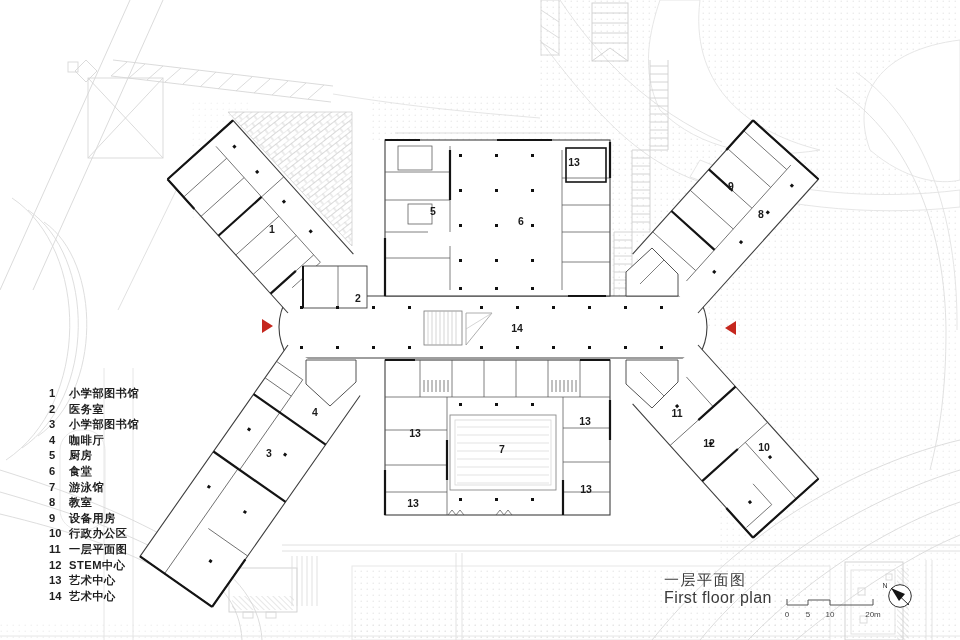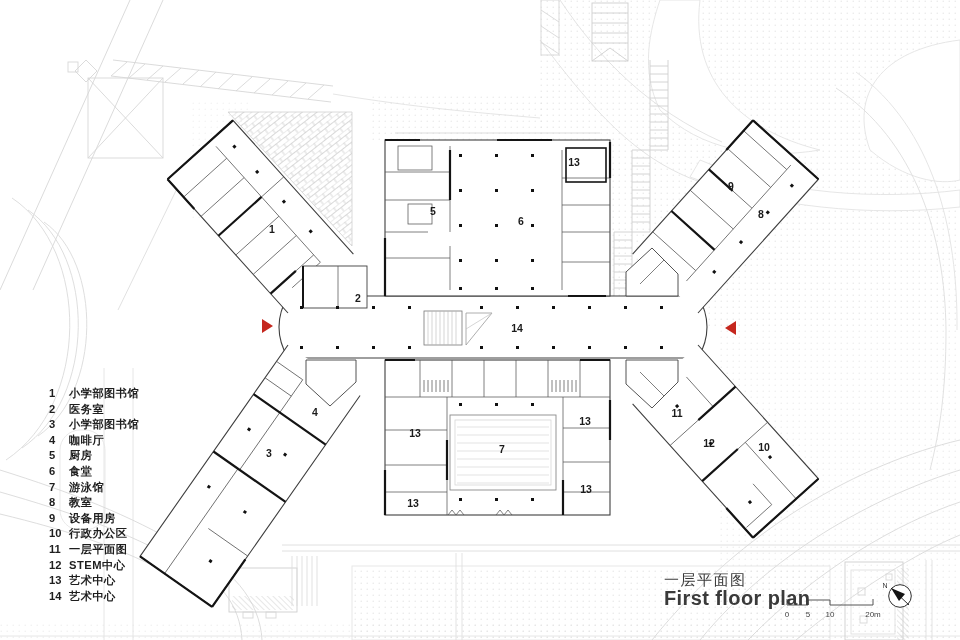--- a/index.html
+++ b/index.html
@@ -5,21 +5,21 @@
   html,body{margin:0;padding:0;background:#fff;}
   .stage{position:relative;width:960px;height:640px;overflow:hidden;background:#ffffff;
          font-family:"Liberation Sans","DejaVu Sans",sans-serif;}
   .stage svg{position:absolute;left:0;top:0;}
   .legend{position:absolute;left:49px;top:386px;color:#1e1e1e;}
   .legend-row{display:flex;align-items:baseline;height:15.6px;font-size:11.2px;font-weight:700;}
   .legend-num{width:20px;flex:0 0 20px;}
   .legend-label{letter-spacing:0.5px;white-space:nowrap;}
   .titleblock{position:absolute;left:664px;top:571px;color:#3a3a3a;}
   .title-zh{font-size:15px;letter-spacing:1.5px;line-height:18px;font-weight:500;}
-  .title-en{font-size:20px;letter-spacing:0.4px;line-height:18px;font-weight:700;}
+  .title-en{font-size:16px;letter-spacing:0.4px;line-height:18px;font-weight:400;}
   text.mark{font-family:"Liberation Sans","DejaVu Sans",sans-serif;font-size:10.5px;font-weight:700;fill:#1b1b1b;text-anchor:middle;}
   text.tick{font-family:"Liberation Sans","DejaVu Sans",sans-serif;font-size:8px;fill:#444;text-anchor:middle;}
   text.north{font-family:"Liberation Sans","DejaVu Sans",sans-serif;font-size:7px;fill:#333;text-anchor:middle;}
 </style>
 </head>
 <body>
 
 <div class="stage">
 
 <svg width="960" height="640" viewBox="0 0 960 640">

